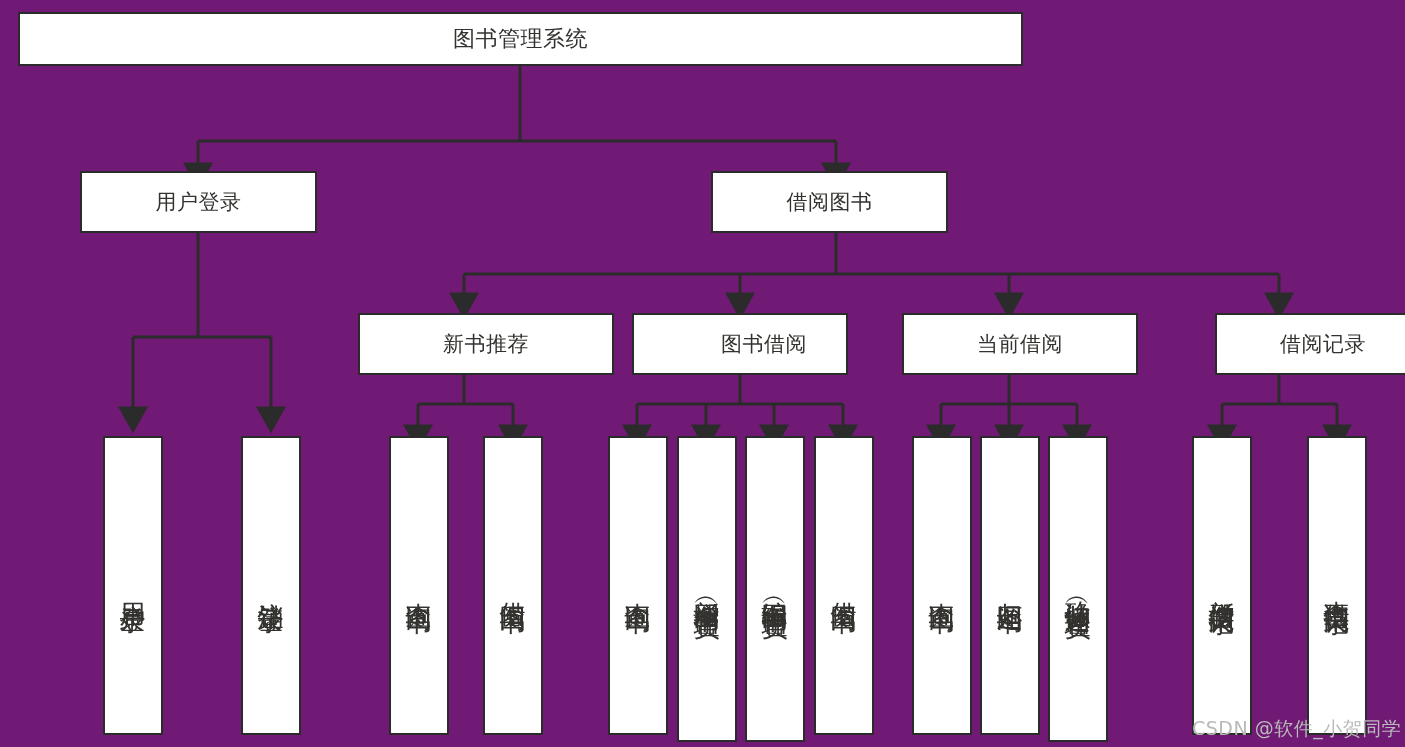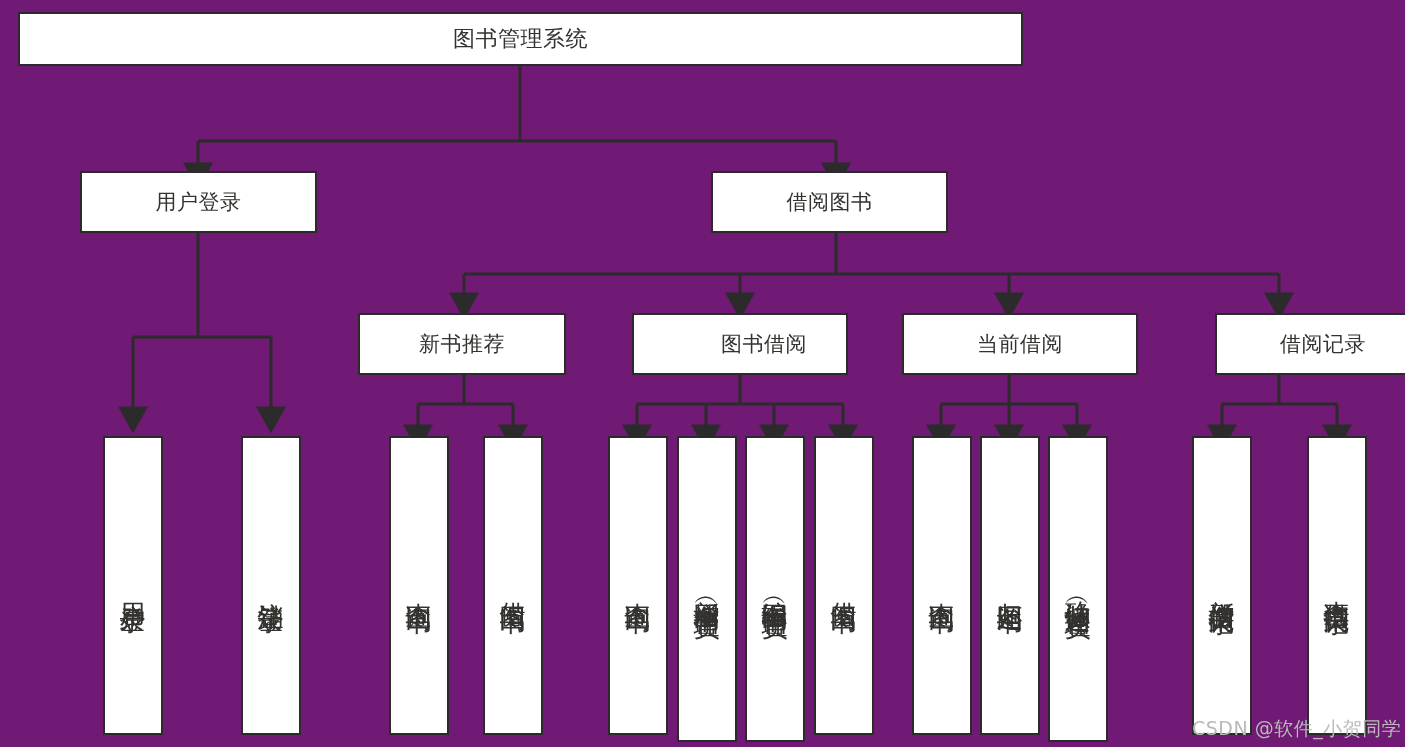--- a/index.html
+++ b/index.html
@@ -132,21 +132,21 @@
   </div>
 
   <div class="node horiz" style="left:80px; top:171px; width:237px; height:62px;">
     <span class="node-label">用户登录</span>
   </div>
 
   <div class="node horiz" style="left:711px; top:171px; width:237px; height:62px;">
     <span class="node-label">借阅图书</span>
   </div>
 
-  <div class="node horiz" style="left:358px; top:313px; width:208px; height:62px;">
+  <div class="node horiz" style="left:358px; top:313px; width:256px; height:62px;">
     <span class="node-label">新书推荐</span>
   </div>
 
   <div class="node horiz" style="left:632px; top:313px; width:216px; height:62px;padding-left:48px;">
     <span class="node-label">图书借阅</span>
   </div>
 
   <div class="node horiz" style="left:902px; top:313px; width:236px; height:62px;">
     <span class="node-label">当前借阅</span>
   </div>

